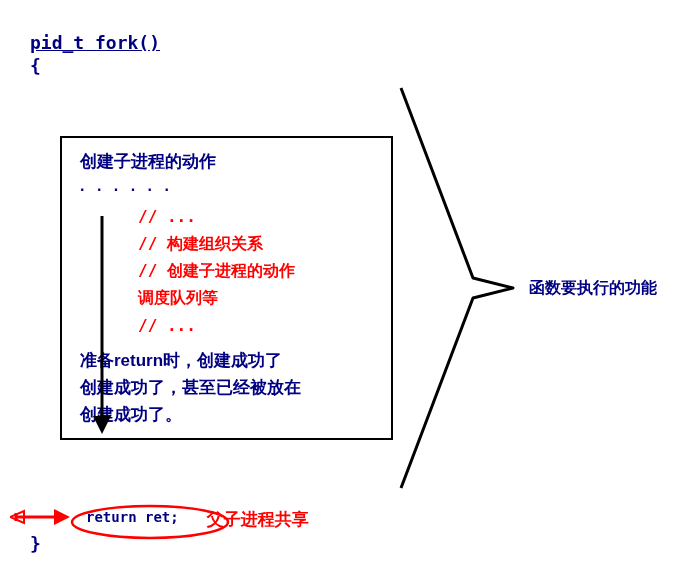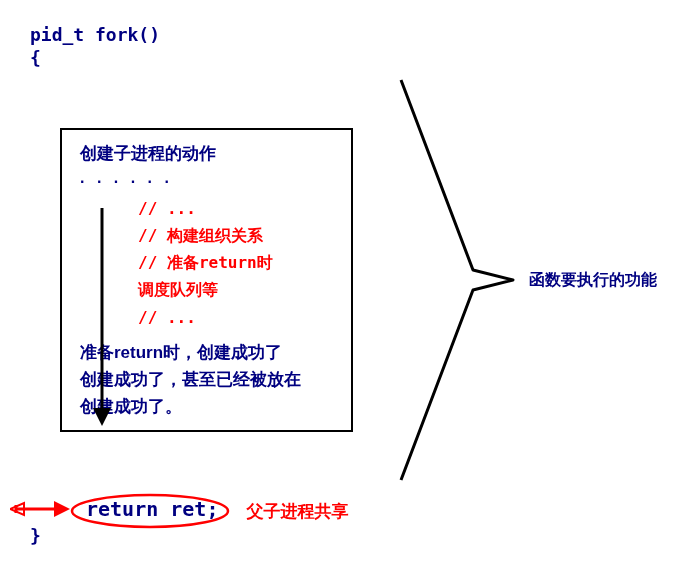--- a/index.html
+++ b/index.html
@@ -10,21 +10,22 @@
     background: #fff;
     color: #000;
     width: 677px;
     box-sizing: border-box;
   }
   .code-line {
     font-family: "Consolas", monospace;
     font-weight: bold;
     color: #000080;
     font-size: 18px;
-    margin: 4px 0 0 20px;
+    margin: 12px 0 0 20px;
+    text-decoration: underline;
   }
   .brace {
     font-family: "Consolas", monospace;
     font-weight: bold;
     color: #000080;
     font-size: 18px;
     margin: 2px 0 2px 20px;
   }
   .main-row {
     display: flex;
@@ -69,21 +70,20 @@
     color: #000080;
     font-weight: bold;
     font-size: 17px;
     line-height: 1.6;
     margin-top: 8px;
   }
   .right-side {
     position: relative;
     display: flex;
     align-items: center;
-    padding-left: 40px;
   }
   .right-label {
     color: #000080;
     font-weight: bold;
     font-size: 16px;
     margin-left: 6px;
     white-space: nowrap;
   }
   .return-row {
     display: flex;
@@ -94,21 +94,21 @@
     margin-right: 6px;
   }
   .return-oval {
     position: relative;
     display: inline-block;
   }
   .return-text {
     font-family: "Consolas", monospace;
     font-weight: bold;
     color: #000080;
-    font-size: 20px;
+    font-size: 14px;
     padding: 2px 10px;
     position: relative;
     z-index: 1;
   }
   .oval-svg {
     position: absolute;
     top: -6px;
     left: -8px;
     z-index: 0;
   }
@@ -133,21 +133,21 @@
     <div class="dots">. . . . . .</div>
 
     <svg class="arrow-down" width="24" height="220">
       <line x1="12" y1="0" x2="12" y2="206" stroke="#000" stroke-width="3"></line>
       <polygon points="12,218 3,200 21,200" fill="#000"></polygon>
     </svg>
 
     <div class="comment-block">
       <div>// ...</div>
       <div>// 构建组织关系</div>
-      <div>// 准备return时</div>
+      <div>// 创建子进程的动作</div>
       <div>   调度队列等</div>
       <div>// ...</div>
     </div>
 
     <div class="ready-text">
       <span>准备return时，创建成功了</span><br>
       <span>创建成功了，甚至已经被放在</span><br>
       <span>创建成功了。</span>
     </div>
   </div>

